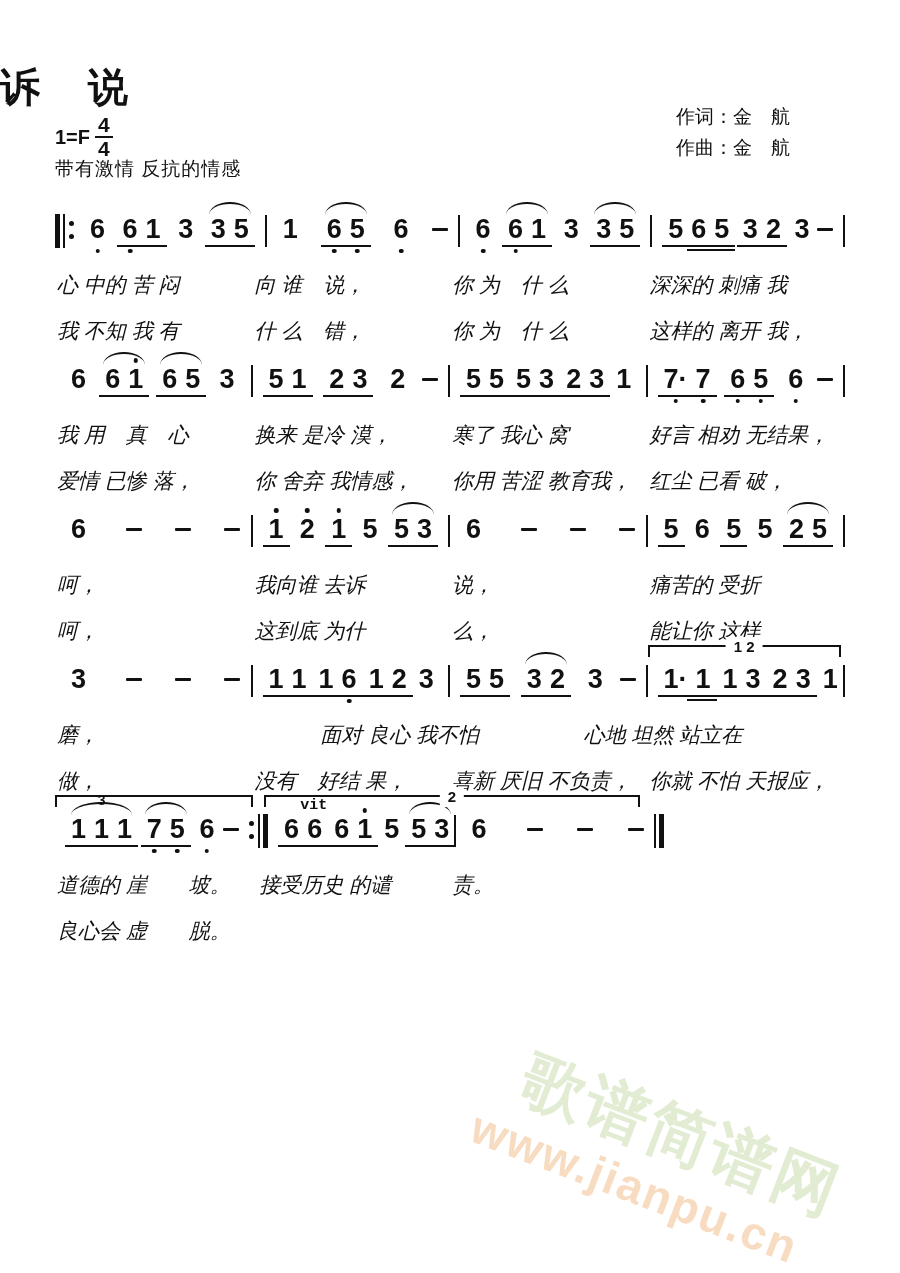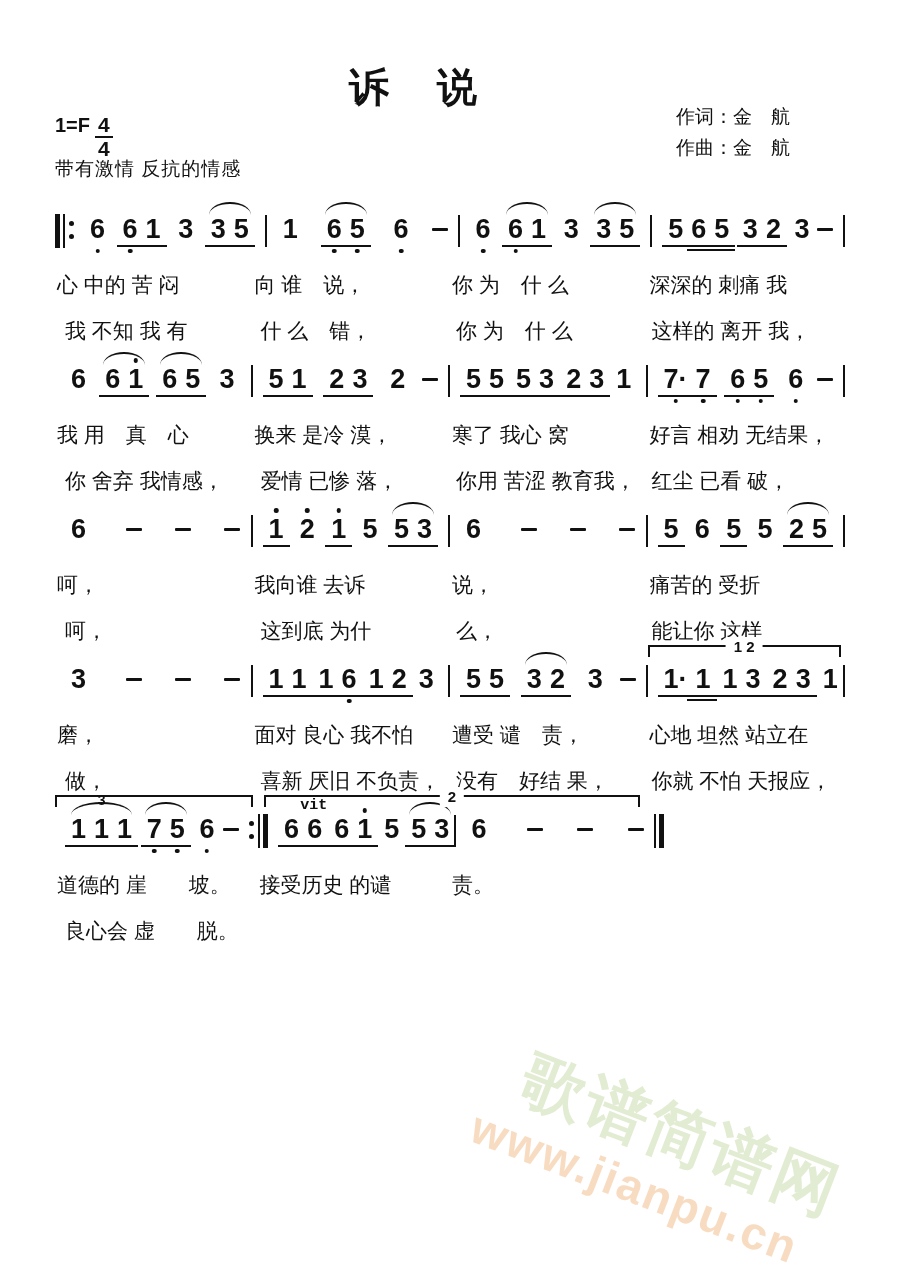--- a/index.html
+++ b/index.html
@@ -1,22 +1,22 @@
 <!DOCTYPE html>
 <html><head>
 <meta charset="utf-8">
 <style>
   html,body{margin:0;padding:0;background:#888;}
   .page{position:relative;width:900px;height:1273px;margin:0 auto;background:#ffffff;overflow:hidden;
         font-family:"Liberation Sans","DejaVu Sans",sans-serif;color:#111;}
   
-  .title{position:absolute;top:60px;left:0;width:830px;text-align:center;
+  .title{position:absolute;top:60px;left:0;width:830px;text-align:left;
          font-size:40px;font-weight:bold;letter-spacing:4px;}
   .credits{position:absolute;top:101px;right:110px;font-size:19px;line-height:31px;text-align:left;}
-  .keysig{position:absolute;top:114px;left:55px;font-size:20px;font-weight:bold;display:flex;align-items:flex-start;}
+  .keysig{position:absolute;top:114px;left:55px;font-size:20px;font-weight:bold;display:flex;align-items:center;}
   .frac{display:inline-flex;flex-direction:column;align-items:center;margin-left:5px;
         font-size:21px;line-height:22px;font-weight:bold;}
   .frac .ft{border-bottom:2px solid #111;padding:0 3px;}
   .expression{position:absolute;top:156px;left:55px;font-size:19px;font-weight:normal;letter-spacing:1px;}
   
   .score{position:absolute;left:55px;top:214px;width:790px;}
   .system{position:relative;height:150px;}
   .noterow{display:flex;align-items:flex-start;height:36px;}
   .measure{flex:1 1 0;display:flex;justify-content:space-between;align-items:flex-start;padding:0 10px;min-width:0;}
   .barline{width:2px;height:32px;background:#111;margin-top:1px;flex:0 0 auto;}
@@ -41,22 +41,22 @@
   .ul2{position:absolute;bottom:-6px;height:2.5px;background:#111;}
   .dash{width:16px;height:3px;background:#111;margin-top:14px;border-radius:1px;flex:0 0 auto;}
   
   .volta{position:absolute;top:-19px;height:12px;border:2px solid #111;border-bottom:none;box-sizing:border-box;}
   .vl{position:absolute;top:-10px;left:50%;transform:translateX(-50%);background:#fff;
       padding:0 8px;font-size:15px;font-weight:bold;line-height:20px;white-space:pre;}
   .anno{position:absolute;top:-17px;font-family:"Liberation Mono","DejaVu Sans Mono",monospace;
         font-size:15px;font-weight:bold;margin-left:28px;}
   
   .lyricrow{display:flex;font-size:21px;white-space:pre;line-height:28px;}
-  .lyricrow .cell{flex:1 1 0;padding:0 2px;min-width:0;overflow:visible;}
-  .lyr1{margin-top:21px;} .lyr2{margin-top:18px;margin-left:8px;}
+  .lyricrow .cell{flex:1 1 0;padding:0 2px;min-width:0;overflow:visible;font-style:italic;}
+  .lyr1{margin-top:21px;} .lyr2{margin-top:18px;}
   
   .sys-4 .m-0{flex:200 1 0;} .sys-4 .m-1{flex:190 1 0;} .sys-4 .m-2{flex:205 1 0;} .sys-4 .m-3{flex:185 1 0;}
   
   .wm{position:absolute;left:540px;top:1035px;transform:rotate(21deg);transform-origin:left top;pointer-events:none;}
   .wm1{font-size:64px;font-weight:bold;letter-spacing:3px;}
   .wm2{font-size:46px;font-weight:bold;letter-spacing:2px;margin-top:-6px;margin-left:-30px;}
 </style>
 </head>
 <body>
 
@@ -227,21 +227,21 @@
               <span class="note">5<i class="ld"></i></span>
             </span>
             <span class="grp">
               <span class="note">6<i class="ld"></i></span>
             </span>
             <span class="dash"></span>
           </div>
           <div class="barline"></div>
         </div>
         <div class="lyricrow lyr1"><div class="cell m-0">我 用　真　心</div><div class="cell m-1">换来 是冷 漠，</div><div class="cell m-3">寒了 我心 窝</div><div class="cell m-2">好言 相劝 无结果，</div></div>
-        <div class="lyricrow lyr2"><div class="cell m-0">你 舍弃 我情感，</div><div class="cell m-1">爱情 已惨 落，</div><div class="cell m-2">你用 苦涩 教育我，</div><div class="cell m-3">红尘 已看 破，</div></div>
+        <div class="lyricrow lyr2"><div class="cell m-1">爱情 已惨 落，</div><div class="cell m-0">你 舍弃 我情感，</div><div class="cell m-2">你用 苦涩 教育我，</div><div class="cell m-3">红尘 已看 破，</div></div>
       </div>
       <div class="system sys-2">
         <div class="noterow">
           <div class="measure m-0">
             <span class="grp">
               <span class="note">6</span>
             </span>
             <span class="dash"></span>
             <span class="dash"></span>
             <span class="dash"></span>
@@ -361,22 +361,22 @@
             </span>
             <span class="grp">
               <span class="note">1</span>
             </span>
           </div>
           <div class="barline"></div>
         </div>
         <div class="volta" style="left: 75%; width: 24.5%;">
           <span class="vl">1 2</span>
         </div>
-        <div class="lyricrow lyr1"><div class="cell m-0">磨，</div><div class="cell m-1">面对 良心 我不怕</div><div class="cell m-2">遭受 谴　责，</div><div class="cell m-3">心地 坦然 站立在</div></div>
-        <div class="lyricrow lyr2"><div class="cell m-0">做，</div><div class="cell m-1">喜新 厌旧 不负责，</div><div class="cell m-2">没有　好结 果，</div><div class="cell m-3">你就 不怕 天报应，</div></div>
+        <div class="lyricrow lyr1"><div class="cell m-0">磨，</div><div class="cell m-1">面对 良心 我不怕</div><div class="cell m-3">心地 坦然 站立在</div></div>
+        <div class="lyricrow lyr2"><div class="cell m-0">做，</div><div class="cell m-2">没有　好结 果，</div><div class="cell m-1">喜新 厌旧 不负责，</div><div class="cell m-3">你就 不怕 天报应，</div></div>
       </div>
       <div class="system sys-4">
         <div class="noterow">
           <div class="measure m-0">
             <span class="grp ul">
               <span class="slur"></span>
               <span class="tup">3</span>
               <span class="note">1</span>
               <span class="note">1</span>
               <span class="note">1</span>

